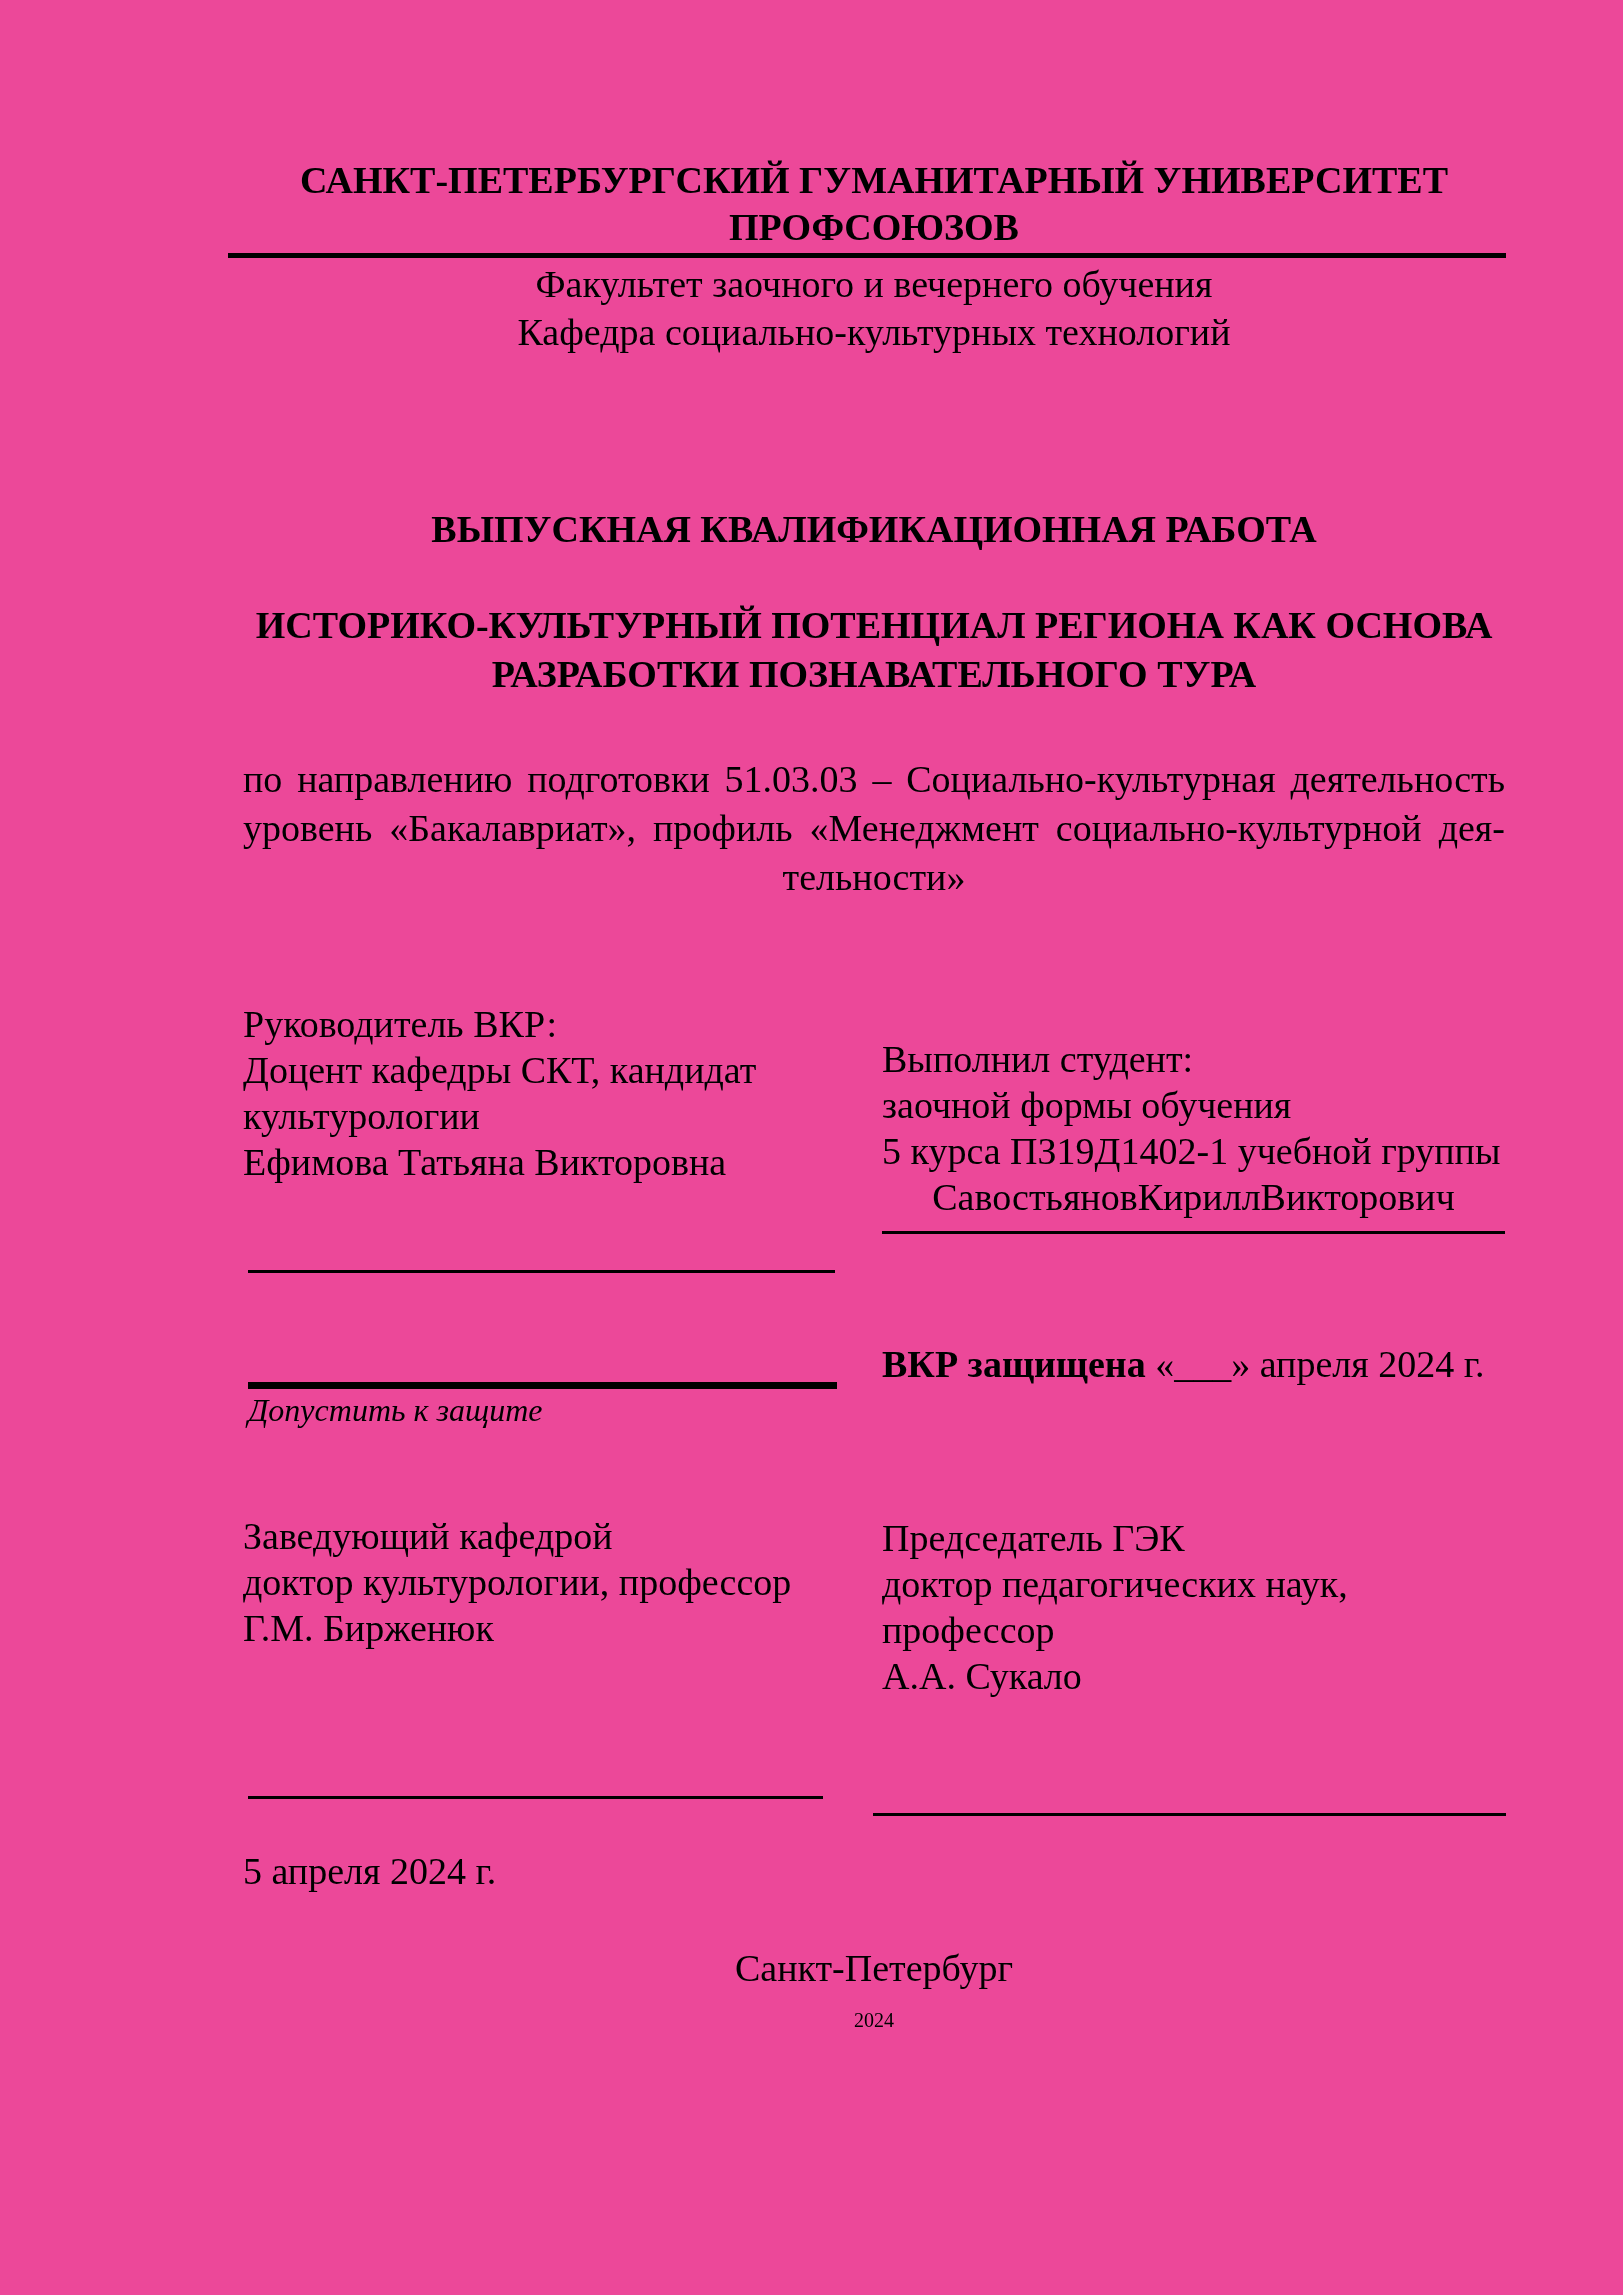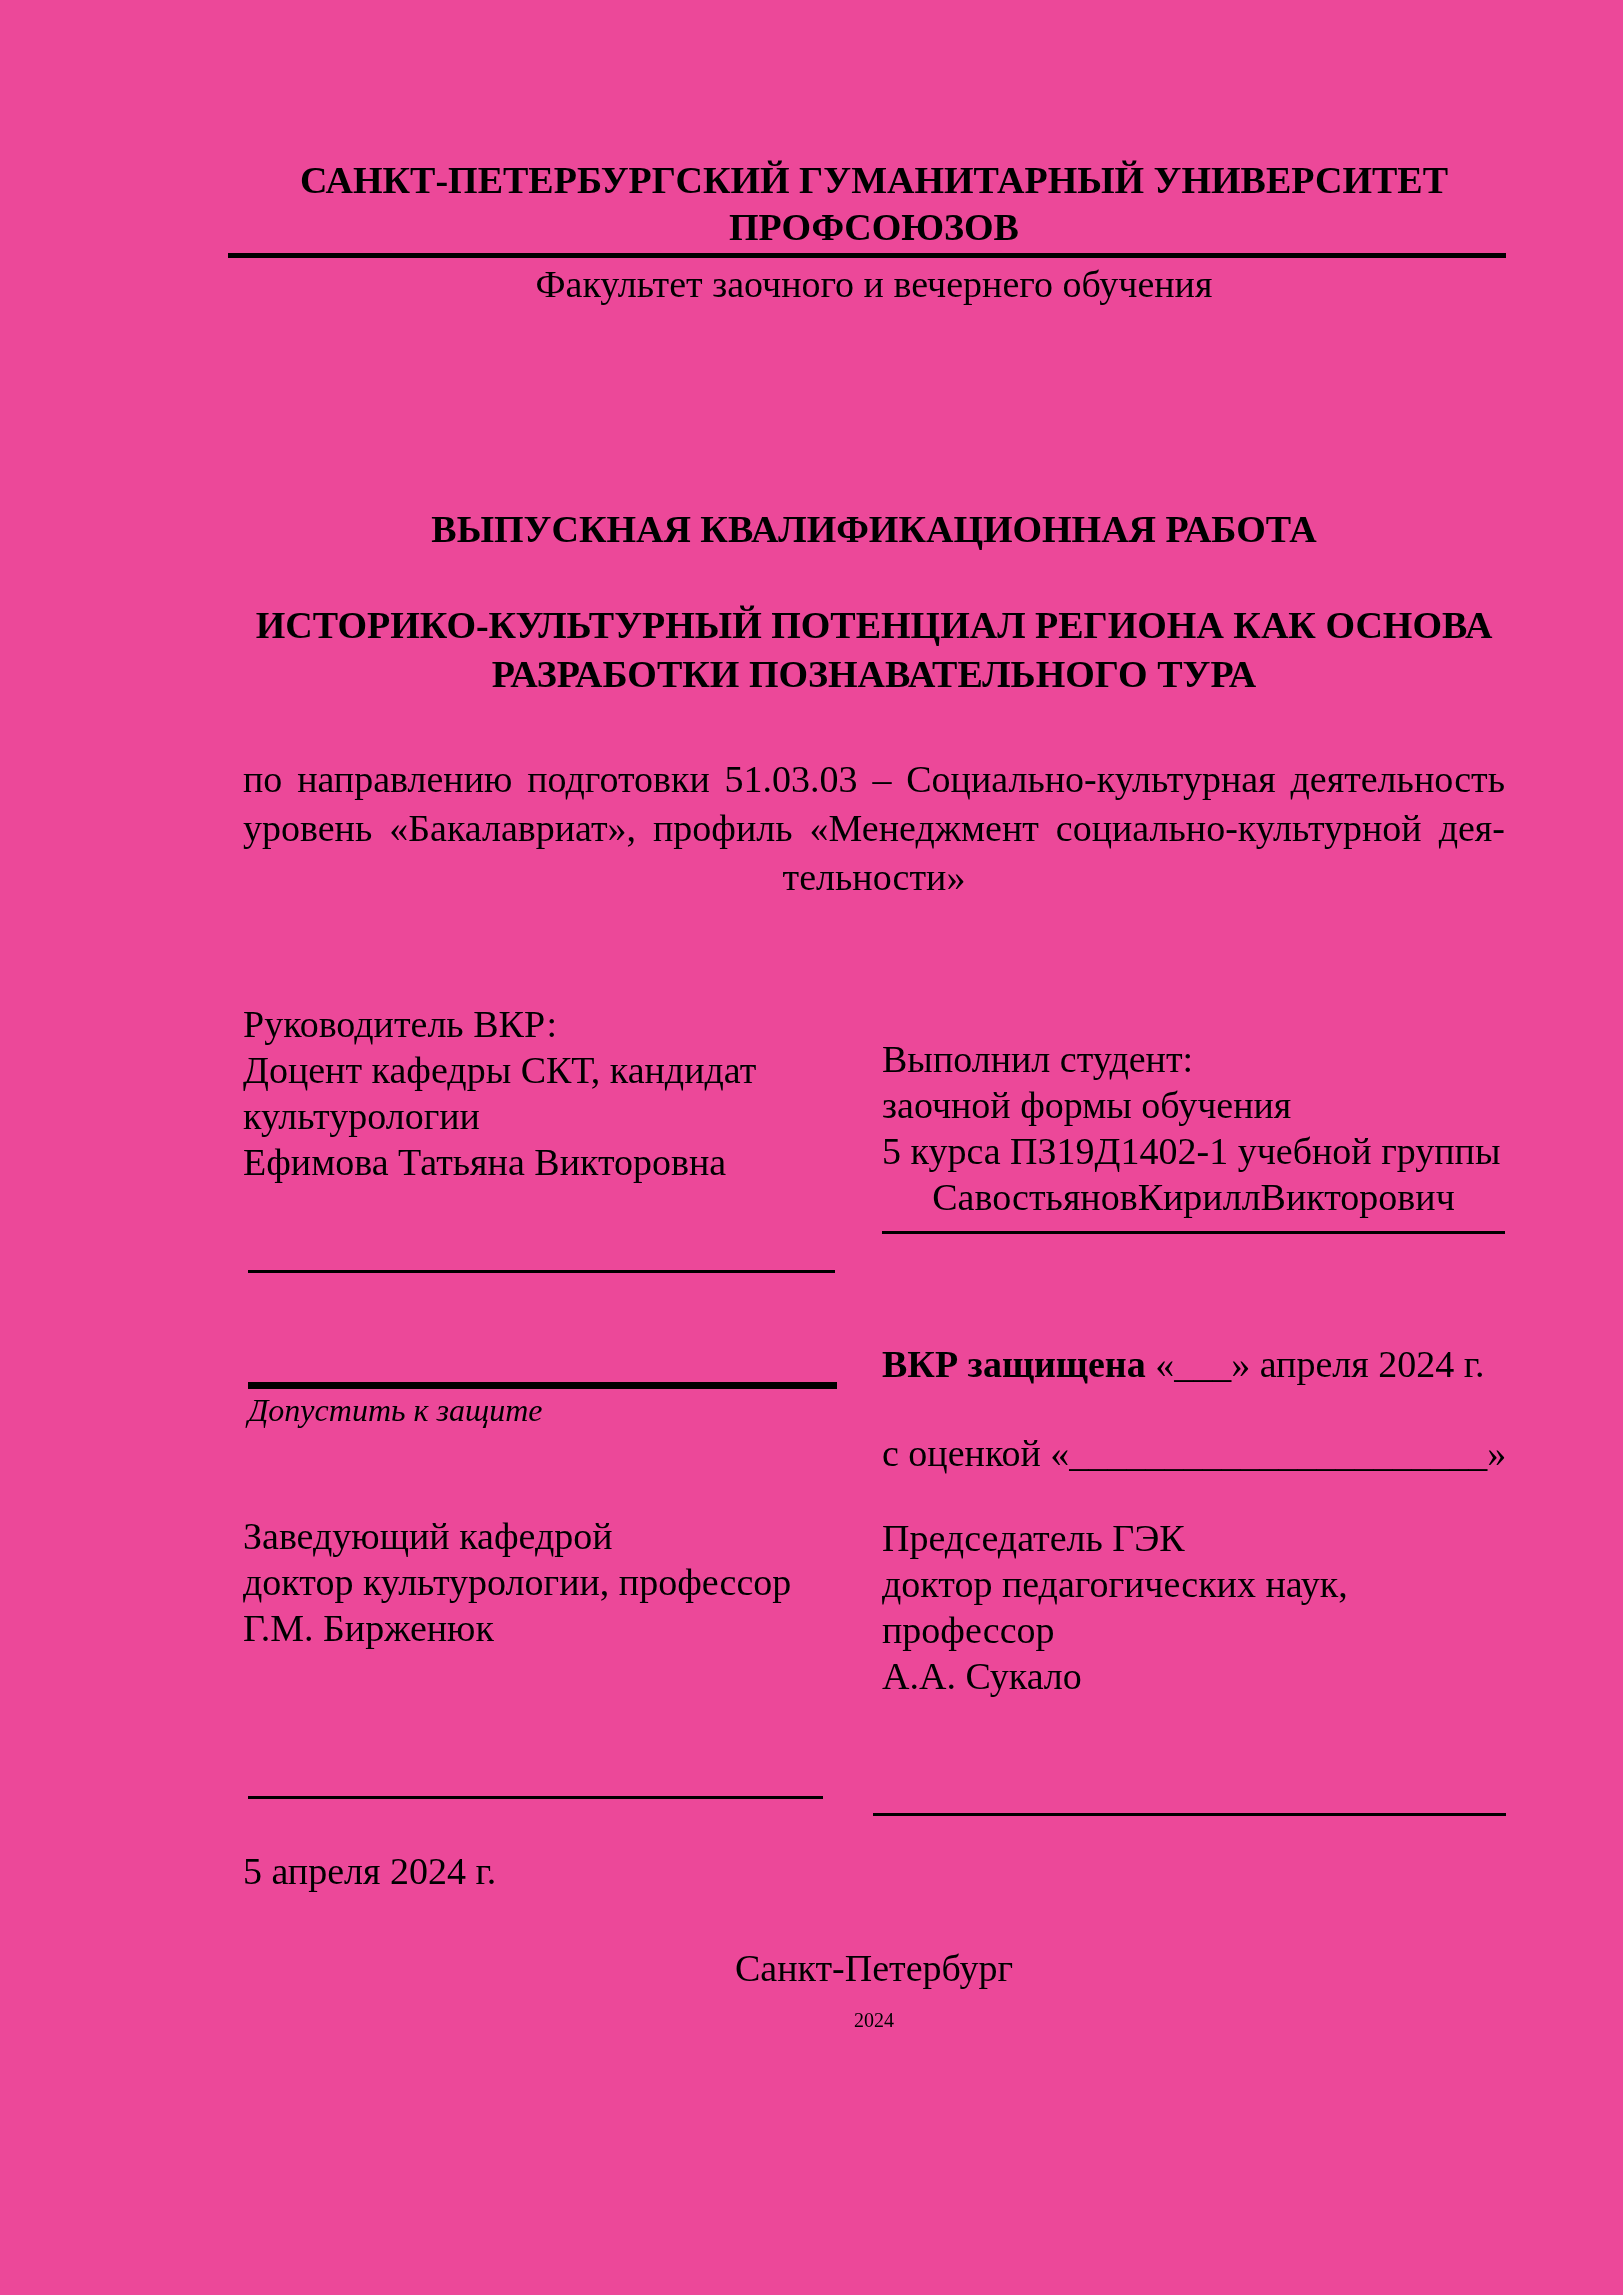--- a/index.html
+++ b/index.html
@@ -27,20 +27,21 @@
 </style>
 </head>
 <body>
 
 <div class="page">
 
   <div class="row center bold" style="top:157px">САНКТ-ПЕТЕРБУРГСКИЙ ГУМАНИТАРНЫЙ УНИВЕРСИТЕТ</div>
   <div class="row center bold" style="top:204px">ПРОФСОЮЗОВ</div>
   <div class="rule" style="top:253px; left:228px; width:1278px; height:4.7px;"></div>
   <div class="row center" style="top:261px">Факультет заочного и вечернего обучения</div>
+  <div class="row center" style="top:309px">Кафедра социально-культурных технологий</div>
 
   <div class="row center bold" style="top:506px">ВЫПУСКНАЯ КВАЛИФИКАЦИОННАЯ РАБОТА</div>
   <div class="row center bold" style="top:601px; line-height:49px; height:49px;">ИСТОРИКО-КУЛЬТУРНЫЙ ПОТЕНЦИАЛ РЕГИОНА КАК ОСНОВА</div>
   <div class="row center bold" style="top:650px; line-height:49px; height:49px;">РАЗРАБОТКИ ПОЗНАВАТЕЛЬНОГО ТУРА</div>
 
   <div class="row jst" style="top:755px; line-height:49px; height:49px;">по направлению подготовки 51.03.03 – Социально-культурная деятельность</div>
   <div class="row jst" style="top:804px; line-height:49px; height:49px;">уровень «Бакалавриат», профиль «Менеджмент социально-культурной дея-</div>
   <div class="row center" style="top:853px; line-height:49px; height:49px;">тельности»</div>
 
   <div class="colblock" style="top:1001px; left:243px; width:594px;">
@@ -63,21 +64,20 @@
 
   <div class="rule" style="top:1231px; left:882px; width:623px; height:3.1px;"></div>
   <div class="rule" style="top:1270px; left:248px; width:587px; height:3.1px;"></div>
 
   <div class="rule" style="top:1382px; left:248px; width:589px; height:7px;"></div>
   <div class="abs caption" style="top:1393px; left:248px;">Допустить к защите</div>
 
   <div class="abs nowrap" style="top:1341px; left:882px; width:623px; line-height:46px; height:46px;">
     <span class="bold">ВКР защищена</span><span> «___» апреля 2024 г.</span>
   </div>
-  <div class="abs nowrap" style="top:1430px; left:882px; width:623px; line-height:46px; height:46px;">с оценкой «______________________»</div>
 
   <div class="colblock" style="top:1513px; left:243px; width:604px;">
     <div>Заведующий кафедрой</div>
     <div>доктор культурологии, профессор</div>
     <div>Г.М. Бирженюк</div>
   </div>
 
   <div class="colblock" style="top:1515px; left:882px; width:623px;">
     <div>Председатель ГЭК</div>
     <div>доктор педагогических наук,</div>

